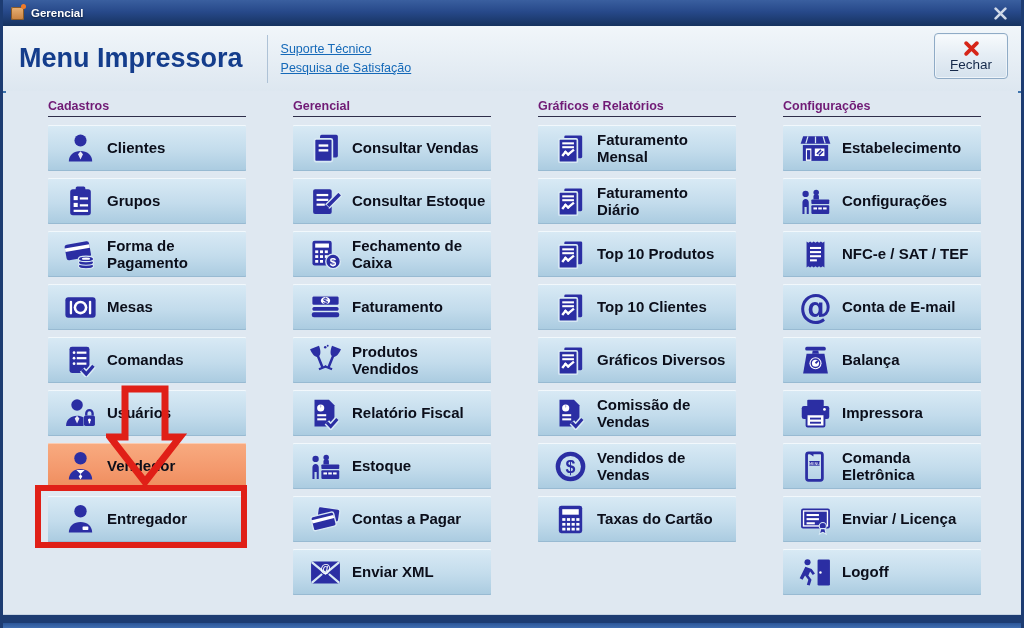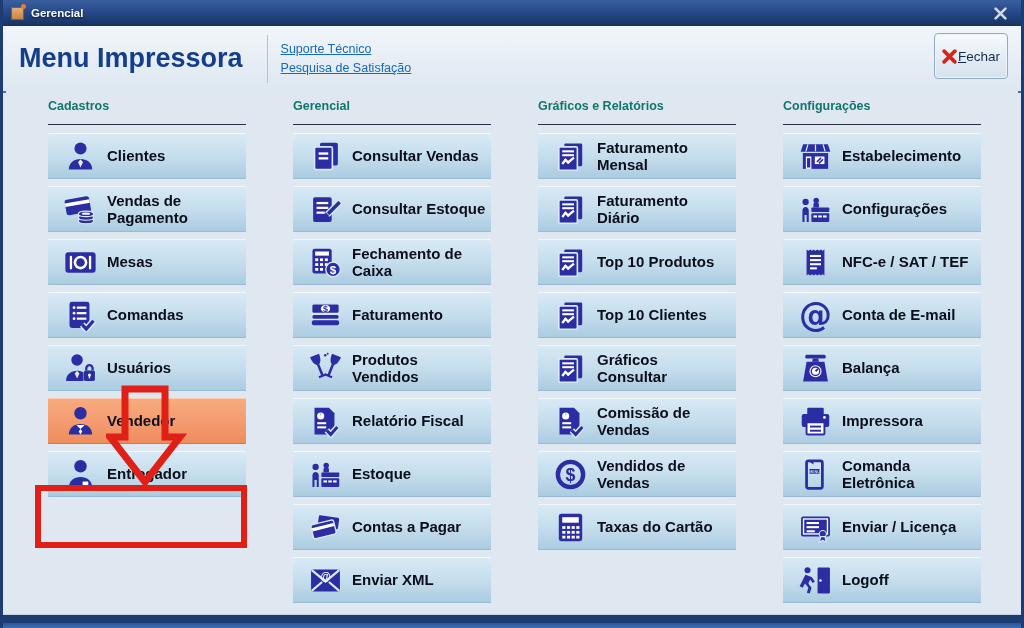--- a/index.html
+++ b/index.html
@@ -17,30 +17,30 @@
   .win-close{margin-left:auto;margin-right:13px;width:16px;height:16px;display:flex;align-items:center;justify-content:center;cursor:pointer;}
   
   .header{height:65px;background:linear-gradient(#f1f6fa,#dde7f0);border-bottom:2px solid #3f74ad;
     display:flex;align-items:center;position:relative;}
   .header-title{font-size:27px;font-weight:bold;color:#143d8c;margin-left:16px;white-space:nowrap;}
   .header-divider{width:1px;height:48px;background:#aec2d6;margin-left:24px;}
   .header-links{margin-left:13px;display:flex;flex-direction:column;gap:7px;}
   .hlink{color:#1569b8;font-size:12.5px;text-decoration:underline;cursor:pointer;line-height:1;}
   .fechar-btn{position:absolute;right:13px;top:7px;width:74px;height:46px;box-sizing:border-box;
     background:linear-gradient(#f8fbfd,#e6eef5 45%,#d5e2ed);border:1px solid #8fabc6;border-radius:4px;
-    display:flex;flex-direction:row;align-items:center;justify-content:center;gap:1px;cursor:pointer;
+    display:flex;flex-direction:column;align-items:center;justify-content:center;gap:1px;cursor:pointer;
     box-shadow:0 0 0 1px #eef4f9 inset;}
   .fechar-label{font-size:13.5px;color:#15294a;}
   .fechar-label u{text-underline-offset:1px;}
   
   .main{position:absolute;top:91px;left:3px;right:3px;bottom:14px;box-sizing:border-box;
     background:#dfe8f1;display:flex;gap:47px;padding:8px 0 0 42px;align-items:flex-start;}
   .menu-col{width:198px;flex:none;}
-  .col-title{font-size:12.5px;font-weight:bold;color:#0f766e;border-bottom:1.5px solid #2e2e4a;
-    padding-bottom:11px;margin-bottom:8px;}
+  .col-title{font-size:12.5px;font-weight:bold;color:#701a75;border-bottom:1.5px solid #2e2e4a;
+    padding-bottom:3px;margin-bottom:8px;}
   .menu-btn{height:46px;box-sizing:border-box;margin-bottom:7px;display:flex;align-items:center;
     background:linear-gradient(#d9eaf5,#c3dcec 55%,#aacbe0);cursor:pointer;padding:0 4px 0 12px;
     box-shadow:inset 0 1px 0 rgba(255,255,255,.65), inset 0 -1px 0 #98bad2;border-radius:1px;}
   .menu-btn.highlighted{background:linear-gradient(#f8ab80,#f49a6e 55%,#ee8c5c);
     box-shadow:inset 0 1px 0 rgba(255,255,255,.4), inset 0 -1px 0 #d57748;}
   .btn-icon{width:40px;flex:none;display:flex;justify-content:center;align-items:center;}
   .btn-icon svg{width:33px;height:33px;fill:#2b2ea3;}
   .btn-label{font-size:15px;font-weight:bold;color:#0b0e1a;line-height:1.15;margin-left:7px;}
   
   .bottom-frame{position:absolute;left:0;right:0;bottom:0;height:14px;
@@ -89,33 +89,47 @@
               <circle cx="12" cy="6.2" r="4.4"></circle>
               <path d="M3.5 21.5c0-4.8 3.8-7.6 8.5-7.6s8.5 2.8 8.5 7.6z"></path>
               <path d="M12 14l-1.8 2.2L12 20l1.8-3.8z" fill="#fff" opacity=".9"></path>
             </svg>
           </span>
           <span class="btn-label">Clientes</span>
         </div>
         <div class="menu-btn">
           <span class="btn-icon">
             <svg viewBox="0 0 24 24">
+              <rect x="4.5" y="3" width="15" height="19" rx="2"></rect>
+              <rect x="8.5" y="1" width="7" height="4.5" rx="1.2"></rect>
+              <rect x="7" y="8" width="3" height="3" fill="#fff"></rect>
+              <rect x="11.5" y="9" width="6" height="1.6" fill="#fff"></rect>
+              <rect x="7" y="13" width="3" height="3" fill="#fff"></rect>
+              <rect x="11.5" y="14" width="6" height="1.6" fill="#fff"></rect>
+              <rect x="7" y="18" width="10.5" height="1.6" fill="#fff"></rect>
+            </svg>
+          </span>
+          <span class="btn-label">Grupos</span>
+        </div>
+        <div class="menu-btn">
+          <span class="btn-icon">
+            <svg viewBox="0 0 24 24">
               <g transform="rotate(-10 10 9)">
                 <rect x="1" y="3.5" width="18" height="11.5" rx="1.8"></rect>
                 <rect x="1" y="6" width="18" height="2.6" fill="#fff"></rect>
               </g>
               <g stroke="#d8e9f4" stroke-width=".8">
                 <ellipse cx="16" cy="20.4" rx="5.5" ry="2"></ellipse>
                 <ellipse cx="16" cy="17.8" rx="5.5" ry="2"></ellipse>
                 <ellipse cx="16" cy="15.2" rx="5.5" ry="2"></ellipse>
               </g>
               <ellipse cx="16" cy="15" rx="3" ry=".9" fill="#fff"></ellipse>
             </svg>
           </span>
-          <span class="btn-label">Vendas de Pagamento</span>
+          <span class="btn-label">Forma de Pagamento</span>
         </div>
         <div class="menu-btn">
           <span class="btn-icon">
             <svg viewBox="0 0 24 24">
               <rect x="1" y="4.5" width="22" height="15" rx="2.2"></rect>
               <circle cx="12" cy="12" r="5" fill="#fff"></circle>
               <circle cx="12" cy="12" r="3.1"></circle>
               <rect x="4.2" y="7" width="1.7" height="10" rx=".8" fill="#fff"></rect>
               <rect x="18.1" y="7" width="1.7" height="10" rx=".8" fill="#fff"></rect>
             </svg>
@@ -371,21 +385,21 @@
             <svg viewBox="0 0 24 24">
               <rect x="7.5" y="2.5" width="13" height="16.5" rx="1"></rect>
               <rect x="3.5" y="5" width="13.5" height="17" rx="1" stroke="#d8e9f4" stroke-width="1.2"></rect>
               <rect x="6" y="7.5" width="8.5" height="1.5" fill="#fff"></rect>
               <rect x="6" y="10.3" width="8.5" height="1.5" fill="#fff"></rect>
               <polyline points="6,17.5 8.3,14.5 10.3,16.3 14.5,12.8" fill="none" stroke="#fff" stroke-width="1.7"></polyline>
               <circle cx="8.3" cy="14.5" r=".9" fill="#fff"></circle>
               <circle cx="10.3" cy="16.3" r=".9" fill="#fff"></circle>
             </svg>
           </span>
-          <span class="btn-label">Gráficos Consultar</span>
+          <span class="btn-label">Gráficos Diversos</span>
         </div>
         <div class="menu-btn">
           <span class="btn-icon">
             <svg viewBox="0 0 24 24">
               <path d="M4 2h10.5l4 4v15.5H4z"></path>
               <circle cx="8.5" cy="8" r="2.6" fill="#fff"></circle>
               <path d="M8.5 8V5.4A2.6 2.6 0 018.5 8z"></path>
               <rect x="6" y="12.5" width="6.5" height="1.5" fill="#fff"></rect>
               <rect x="6" y="15.5" width="6.5" height="1.5" fill="#fff"></rect>
               <path d="M13 18.5l2.8 3 4.8-5.5" fill="none" stroke="#d8e9f4" stroke-width="4.4"></path>

